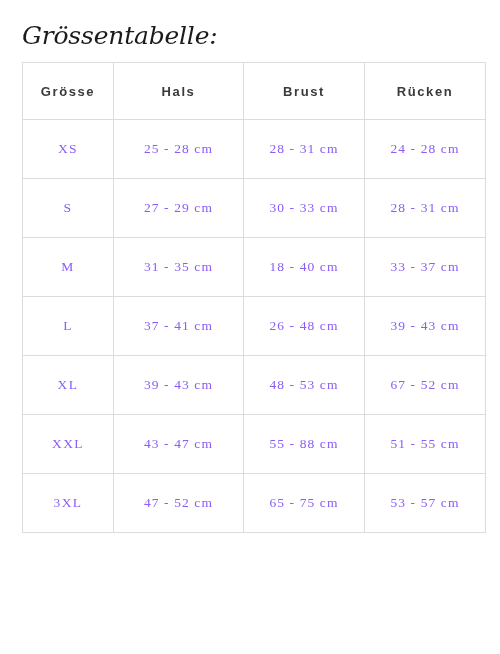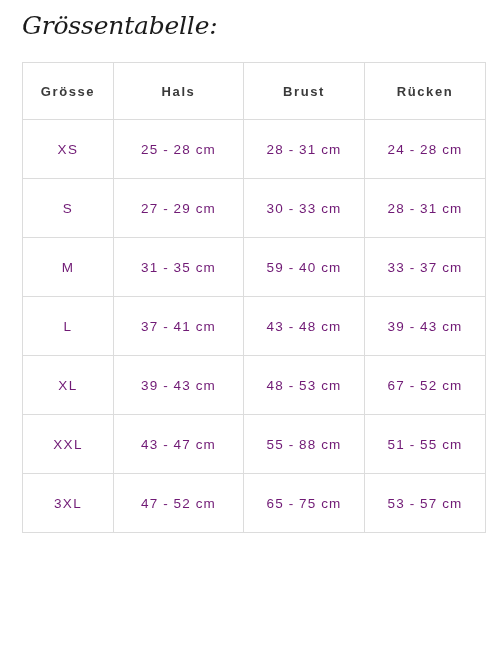--- a/index.html
+++ b/index.html
@@ -16,21 +16,21 @@
   .page {
     position: relative;
     width: 500px;
     height: 654px;
     background: #ffffff;
     box-sizing: border-box;
   }
   .page-title {
     position: absolute;
     left: 22px;
-    top: 10px;
+    top: 20px;
     font-family: "DejaVu Serif", serif;
     font-style: italic;
     font-weight: 400;
     font-size: 25px;
     line-height: 32px;
     color: #1b1b1b;
     letter-spacing: -0.2px;
     white-space: nowrap;
   }
   .size-table-wrap {
@@ -62,22 +62,23 @@
     height: 56px;
     font-size: 13px;
     font-weight: 700;
     color: #3a3a3a;
     letter-spacing: 1.6px;
   }
   table.size-table tbody td {
     height: 58px;
     font-size: 13.5px;
     font-weight: 400;
-    color: #701a75;
+    color: #8b5cf6;
     letter-spacing: 1.1px;
+    font-family: Liberation Serif, serif;
   }
   table.size-table tbody tr.row-compact td {
     font-size: 12.5px;
     letter-spacing: 1px;
   }
   table.size-table tbody td.cell-size {
     letter-spacing: 1.4px;
   }
 </style>
 </head>
@@ -112,27 +113,27 @@
         </tr>
         <tr>
           <td class="cell-size">S</td>
           <td>27 - 29 cm</td>
           <td>30 - 33 cm</td>
           <td>28 - 31 cm</td>
         </tr>
         <tr>
           <td class="cell-size">M</td>
           <td>31 - 35 cm</td>
-          <td>59 - 40 cm</td>
+          <td>18 - 40 cm</td>
           <td>33 - 37 cm</td>
         </tr>
         <tr>
           <td class="cell-size">L</td>
           <td>37 - 41 cm</td>
-          <td>43 - 48 cm</td>
+          <td>26 - 48 cm</td>
           <td>39 - 43 cm</td>
         </tr>
         <tr>
           <td class="cell-size">XL</td>
           <td>39 - 43 cm</td>
           <td>48 - 53 cm</td>
           <td>67 - 52 cm</td>
         </tr>
         <tr>
           <td class="cell-size">XXL</td>

